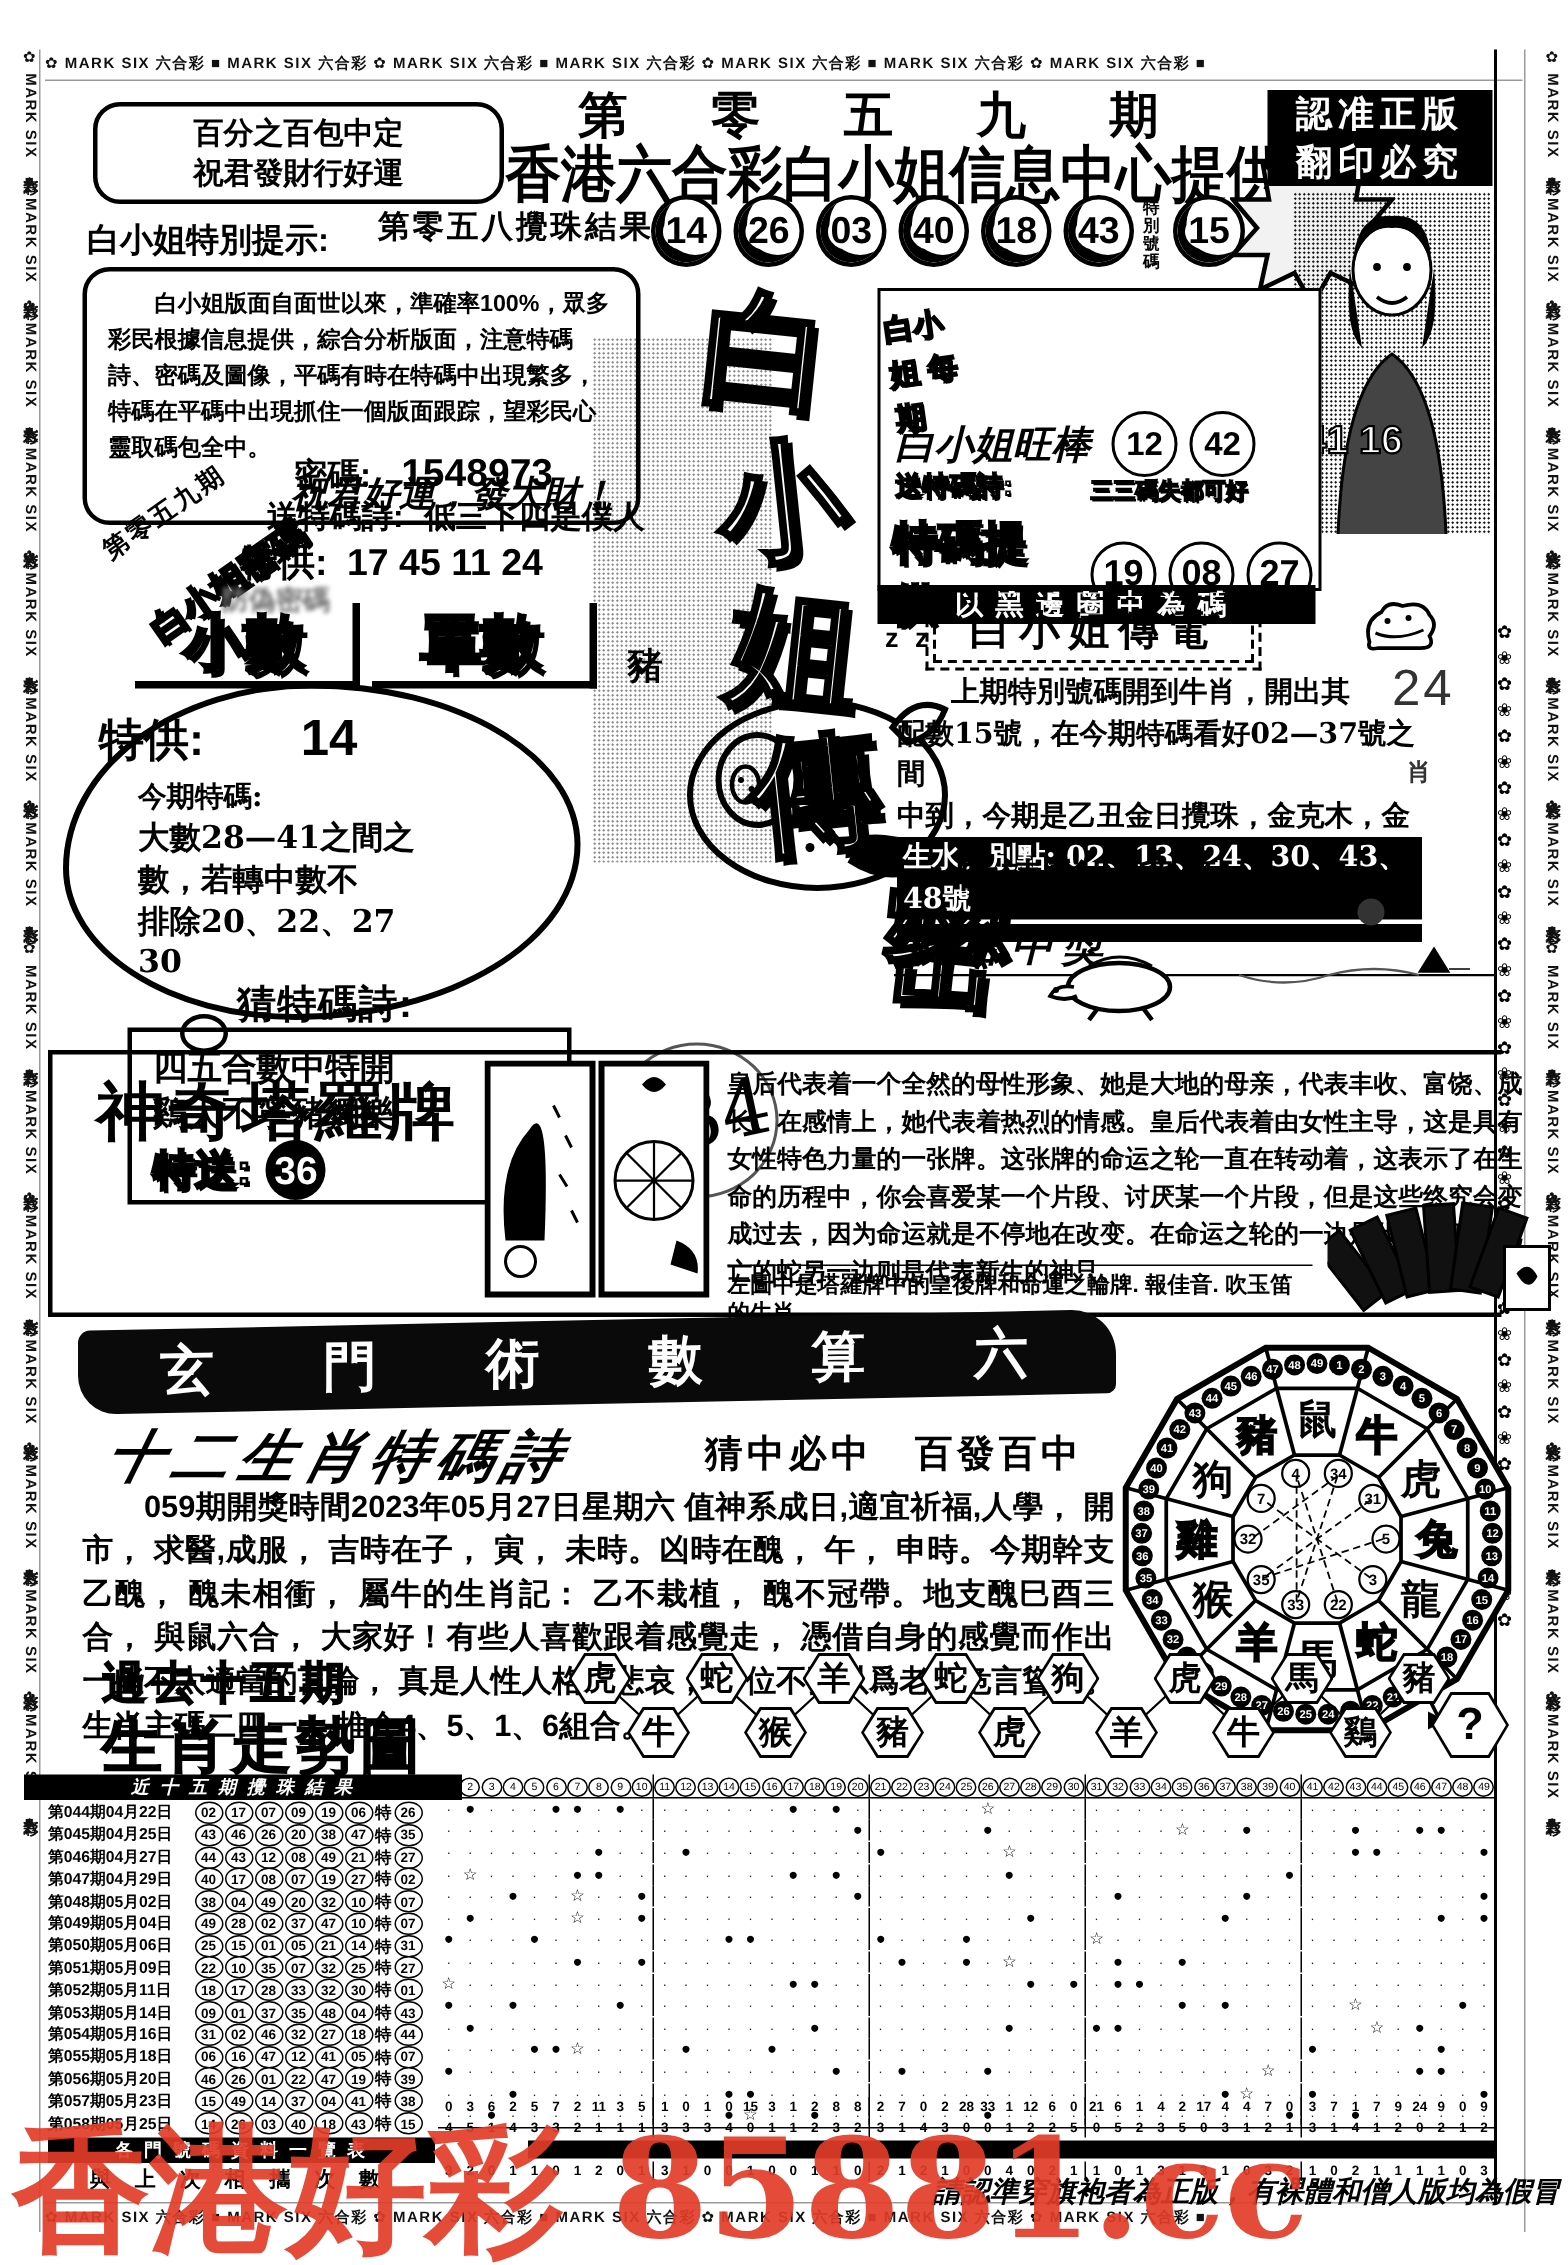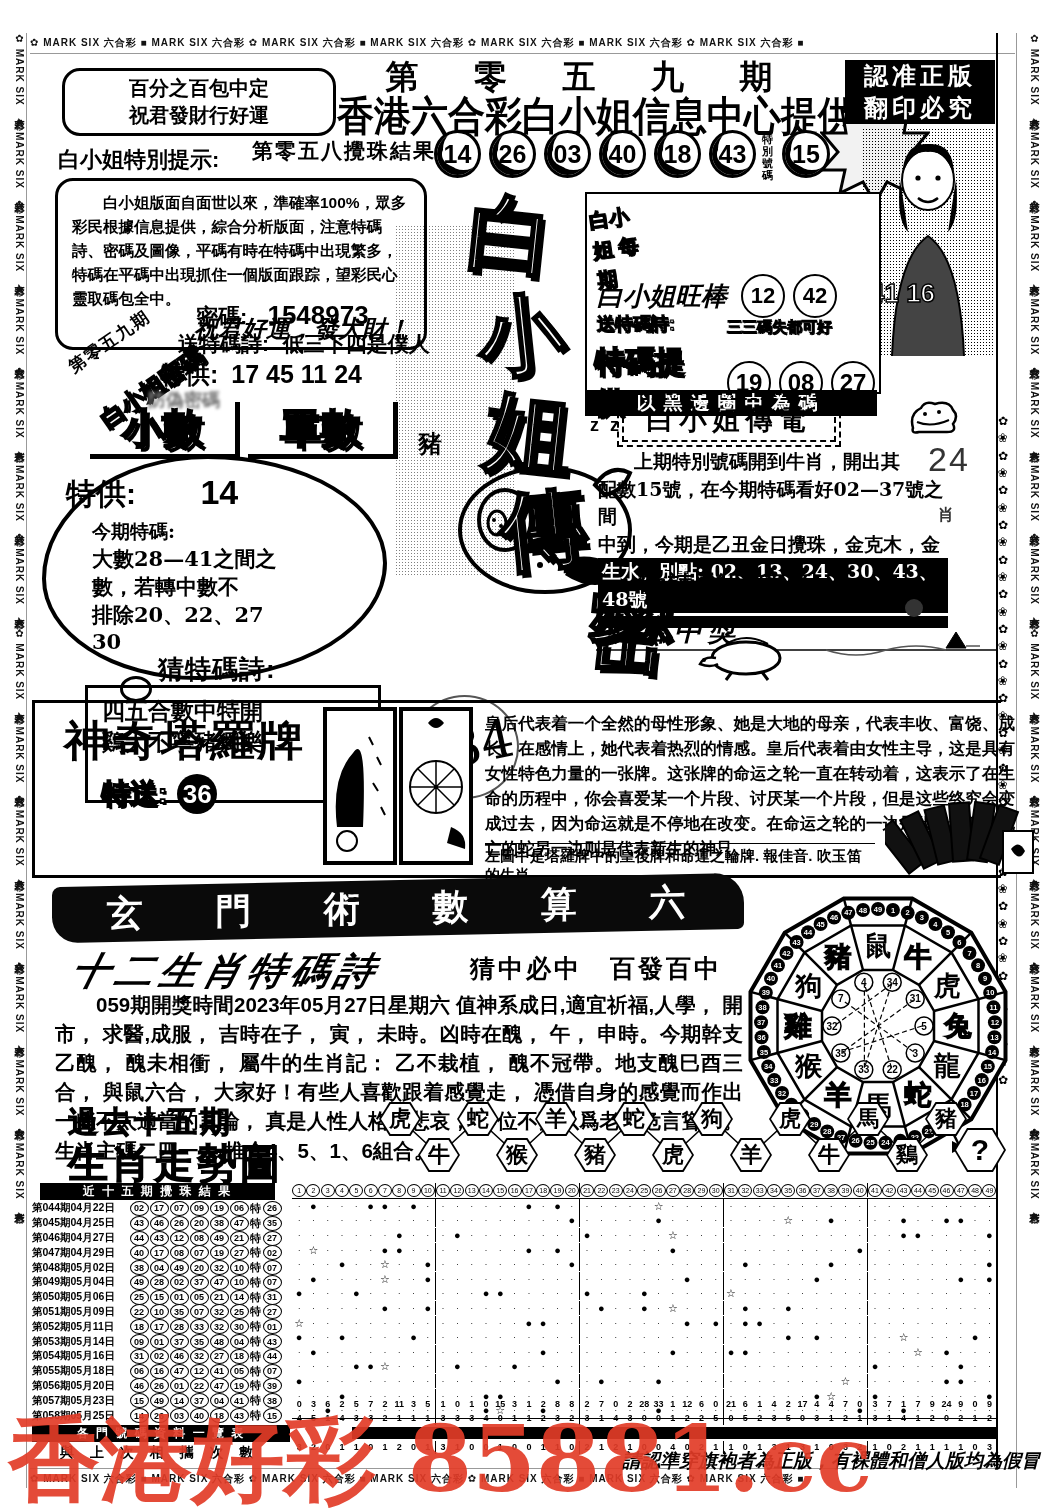--- a/index.html
+++ b/index.html
@@ -159,21 +159,21 @@
       <circle cx="56" cy="101" r="2" fill="#000"></circle>
     <path d="M92 80 Q100 86 108 80" stroke="#000" stroke-width="3" fill="none"></path>
     <path d="M120 150 Q150 170 180 150 Q160 128 130 132 Z" fill="#000"></path>
     <circle cx="95" cy="140" r="3" fill="#000"></circle>
   </svg>
 
   <div class="abs b" style="left:158px;top:652px;font-size:26px;letter-spacing:1px;">猜特碼詩:</div>
   <div class="abs" style="left:85px;top:685px;width:296px;height:118px;border:3px solid #000;padding:8px 14px;box-sizing:border-box;">
     <div class="serif b" style="font-size:23px;">四五合數中特開</div>
     <div class="serif b" style="font-size:23px;">鷄犬不寧豬獨樂</div>
-    <div style="display:flex;align-items:center;margin-top:16px;">
+    <div style="display:flex;align-items:center;margin-top:2px;">
       <span class="outline-txt b" style="font-size:28px;-webkit-text-stroke:1.8px #000;text-shadow:2px 2px 0 #000;">特送:</span>
       <span style="margin-left:10px;width:40px;height:40px;background:#000;color:#fff;border-radius:50%;display:inline-flex;align-items:center;justify-content:center;font-size:26px;font-weight:bold;">36</span>
     </div>
   </div>
 
   <div class="abs" style="left:410px;top:695px;width:105px;height:100px;border:2px solid #555;border-radius:50%;display:flex;align-items:center;justify-content:center;">
     <span class="serif" style="font-size:52px;transform:rotate(-12deg);">784</span>
   </div>
 
 
@@ -506,21 +506,21 @@
       <div class="badge" style="left: 886px; top: 1138px;">
         <div class="o"></div>
         <div class="i" style="">鷄</div>
       </div>
       <div class="badge" style="left: 954px; top: 1128px; width: 52px; height: 44px;">
         <div class="o"></div>
         <div class="i" style="font-size:30px;">?</div>
       </div>
     </div>
 
-  <div class="abs band" style="left:40px;top:1183px;width:235px;height:17px;">
+  <div class="abs band" style="left:16px;top:1183px;width:292px;height:17px;font-style:italic;">
     <span style="font-size:12px;letter-spacing:2px;">近 十 五 期 攪 珠 結 果</span>
   </div>
   <div class="abs" style="left:32px;top:1201px;width:258px;" id="results-rows">
       <div class="trow">
         <span class="tlabel">第044期04月22日</span>
         <span class="cnum">02</span>
         <span class="cnum">17</span>
         <span class="cnum">07</span>
         <span class="cnum">09</span>
         <span class="cnum">19</span>

